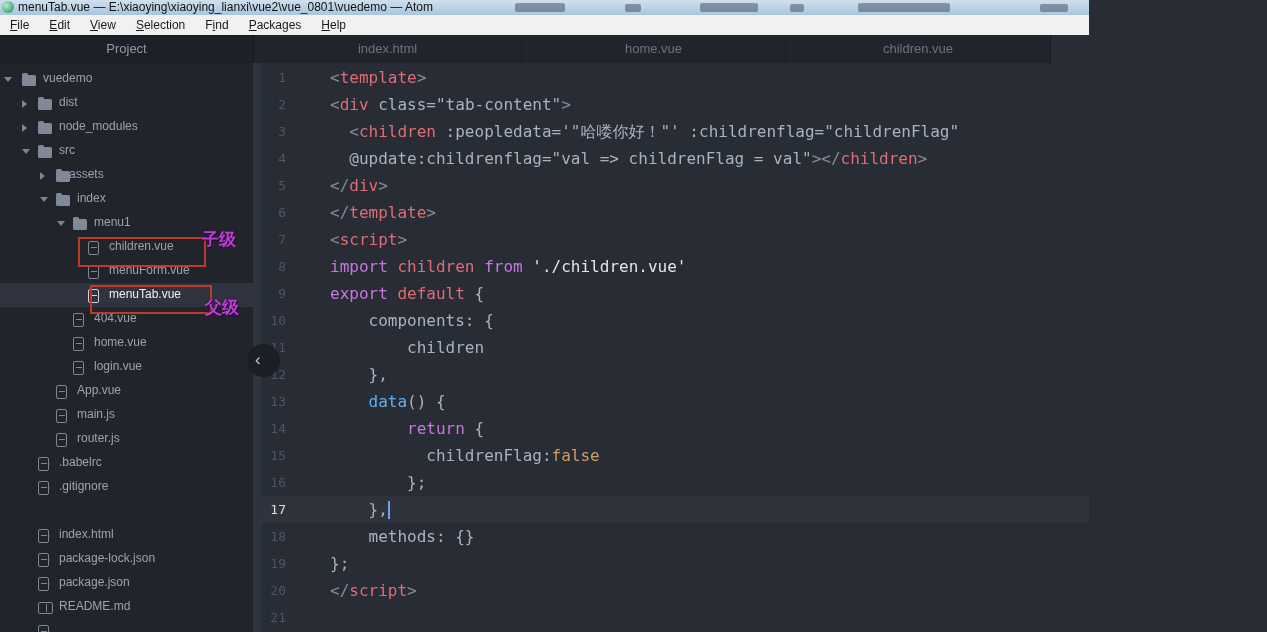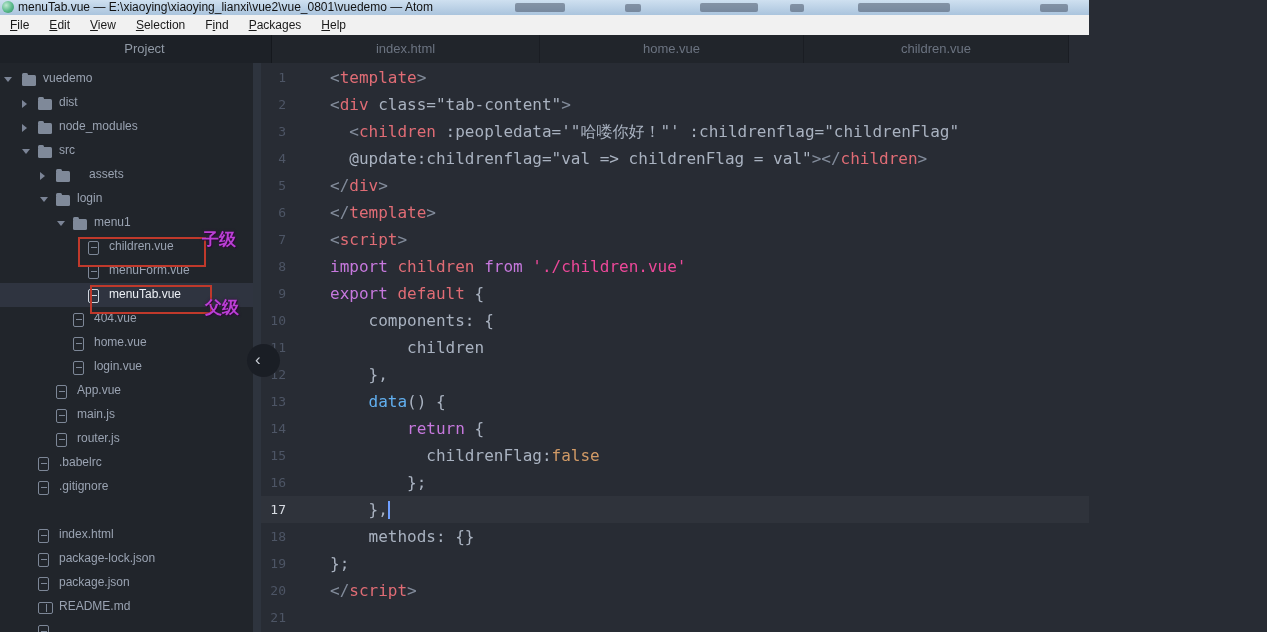--- a/index.html
+++ b/index.html
@@ -18,21 +18,21 @@
 
   
   .menubar{position:absolute;left:0;top:15px;width:1267px;height:20px;background:#f1f1f1;
     display:flex;align-items:center;border-bottom:1px solid #0a0a0a;}
   .menu-item{font-size:12px;color:#1a1a1a;padding:0 10px;line-height:19px;cursor:default;}
   .menu-item u{text-decoration:underline;}
 
   
   .tabstrip{position:absolute;left:0;top:35px;width:1267px;height:28px;background:#1d2127;display:flex;}
   .project-header{width:253px;height:28px;line-height:28px;text-align:center;font-size:13px;
-    color:#9099a5;background:#1d2127;border-right:1px solid #15181d;flex:none;padding-left:18px;}
+    color:#9099a5;background:#1d2127;border-right:1px solid #15181d;flex:none;}
   .tab{height:28px;line-height:28px;text-align:center;font-size:13px;color:#6b7380;
     background:#21252b;border-right:1px solid #1a1d23;flex:none;box-sizing:border-box;}
   .tab.active{background:#282c34;color:#d7dae0;}
   .tab:nth-child(1){width:268px}.tab:nth-child(2){width:264px}
   .tab:nth-child(3){width:265px}.tab:nth-child(4){width:217px}
 
   
   .sidebar{position:absolute;left:0;top:63px;width:253px;height:569px;background:#21252b;overflow:hidden;}
   .tree-row{position:absolute;left:0;width:253px;height:24px;}
   .tree-row.selected{background:#2f3440;}
@@ -74,21 +74,21 @@
   .wrapguide{position:absolute;left:860px;top:0;bottom:0;width:1px;background:#434a57;}
   .code-area{position:absolute;left:0;top:1px;width:100%;}
   .code-line{position:relative;height:27px;}
   .code-line.active{background:rgba(255,255,255,.035);}
   .ln{position:absolute;left:0;top:0;width:25px;text-align:right;font-family:"DejaVu Sans Mono",monospace;
     font-size:13px;line-height:27px;color:#4d5565;}
   .code-line.active .ln{color:#d7dbe2;}
   .code-text{position:absolute;left:69px;top:0;white-space:pre;font-family:"DejaVu Sans Mono",monospace;
     font-size:16px;line-height:27px;}
   .c-fg{color:#a9b2c0}.c-dim{color:#828b9a}.c-red{color:#e06c75}.c-purple{color:#c678dd}
-  .c-green{color:#ec4899}.c-blue{color:#61afef}.c-orange{color:#d19a66}
+  .c-green{color:#e5e5e5}.c-blue{color:#61afef}.c-orange{color:#d19a66}
   .cursor{display:inline-block;width:2px;height:18px;background:#6f9fff;vertical-align:-4px;}
 
   
   .panel-toggle{position:absolute;left:247px;top:344px;width:33px;height:33px;border-radius:50%;
     background:#1a1e25;z-index:8;color:#c8cdd5;font-size:17px;line-height:31px;text-align:left;
     padding-left:8px;box-sizing:border-box;cursor:pointer;}
 
   
   .ime{position:absolute;left:1180px;top:568px;height:34px;z-index:9;}
   .ime-tile{position:absolute;left:0;top:1px;width:31px;height:30px;border-radius:7px;
@@ -162,26 +162,26 @@
         <span class="tree-label" style="left: 59px;">node_modules</span>
       </div>
       <div class="tree-row" style="top: 76px;">
         <span class="chev chev-down" style="left: 22px;"></span>
         <span class="ico ico-folder" style="left: 38px;"></span>
         <span class="tree-label" style="left: 59px;">src</span>
       </div>
       <div class="tree-row" style="top: 100px;">
         <span class="chev chev-right" style="left: 40px;"></span>
         <span class="ico ico-folder" style="left: 56px;"></span>
-        <span class="tree-label" style="left: 89px;">assets</span>
+        <span class="tree-label" style="left: 69px;">assets</span>
       </div>
       <div class="tree-row" style="top: 124px;">
         <span class="chev chev-down" style="left: 40px;"></span>
         <span class="ico ico-folder" style="left: 56px;"></span>
-        <span class="tree-label" style="left: 77px;">login</span>
+        <span class="tree-label" style="left: 77px;">index</span>
       </div>
       <div class="tree-row" style="top: 148px;">
         <span class="chev chev-down" style="left: 57px;"></span>
         <span class="ico ico-folder" style="left: 73px;"></span>
         <span class="tree-label" style="left: 94px;">menu1</span>
       </div>
       <div class="tree-row" style="top: 172px;">
         <span class="ico ico-file" style="left: 88px;"></span>
         <span class="tree-label" style="left: 109px;">children.vue</span>
       </div>

